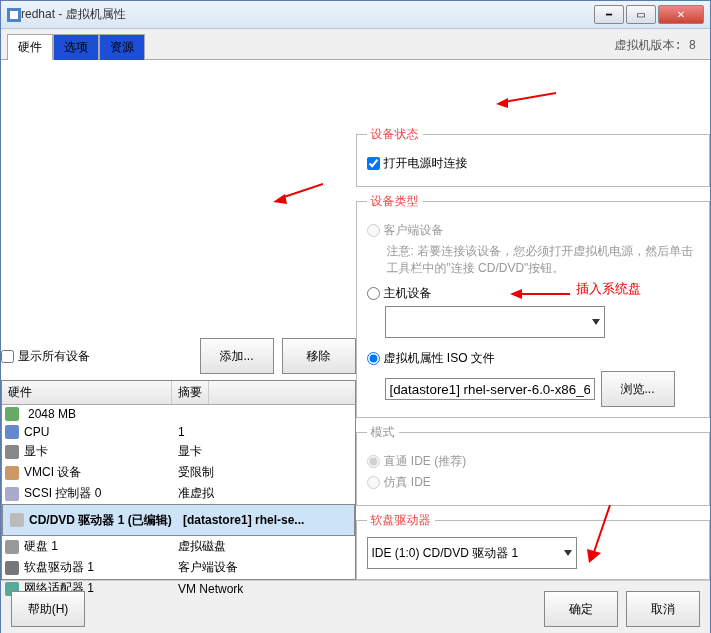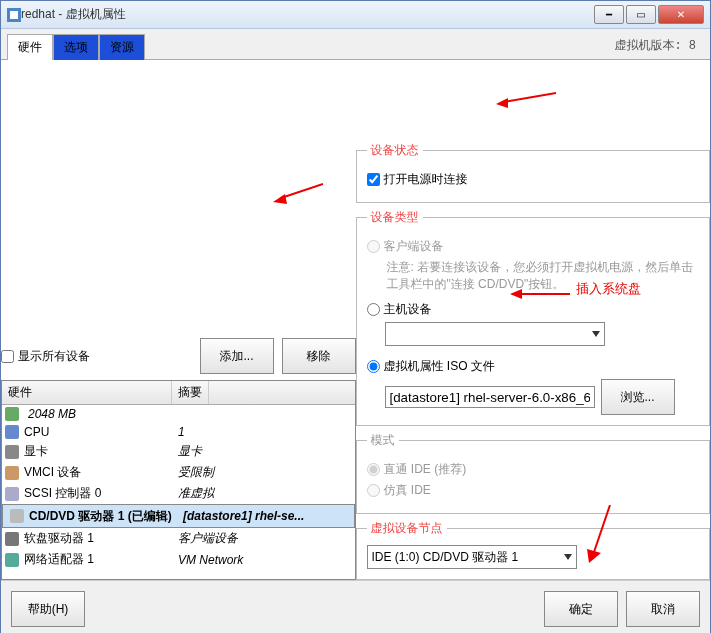--- a/index.html
+++ b/index.html
@@ -24,28 +24,28 @@
 .spacer { flex: 1; }
 .hwlist { border: 1px solid #888; height: 200px; background: #fff; }
 .hwhead { display: flex; background: linear-gradient(#f8f8f8,#e6e6e6); border-bottom: 1px solid #aaa; }
 .hwhead div { padding: 3px 6px; border-right: 1px solid #ccc; }
 .col-n { width: 170px; }
 .hwbody { font-size: 12px; }
 .hwrow { display: flex; padding: 2px 0; align-items: center; }
 .hwrow.sel { background: #cde3f8; font-weight: bold; }
 .hwrow .ico { width: 20px; display: flex; justify-content: center; }
 .hwrow .nm { width: 150px; padding-left: 2px; }
-.hwrow .sm { padding-left: 6px; flex:1; white-space: nowrap; overflow: hidden; text-overflow: ellipsis; font-style: italic; }
+.hwrow .sm { padding-left: 6px; flex:1; white-space: nowrap; overflow: hidden; text-overflow: ellipsis; }
 fieldset { border: 1px solid #bbb; padding: 8px 10px 10px 10px; margin: 0; }
 legend { padding: 0 4px; color: #ef4444; }
 .rad, .chk2 { display: flex; align-items: center; gap: 4px; margin: 4px 0; }
 .disabled, .disabled * { color: #999; }
 .note { color: #999; margin: 4px 0 4px 20px; line-height: 1.4; }
 .inp { height: 22px; border: 1px solid #888; padding: 0 4px; background: #fff; }
-.sel { height: 24px; border: 1px solid #888; background: #fff; padding: 0 4px; display:flex; align-items:center; justify-content:space-between; }
+.sel { height: 32px; border: 1px solid #888; background: #fff; padding: 0 4px; display:flex; align-items:center; justify-content:space-between; }
 .sel .arr { border-left: 4px solid transparent; border-right: 4px solid transparent; border-top: 6px solid #333; margin-left: 4px; }
 .isoRow { display: flex; gap: 6px; align-items: center; margin-top: 4px; margin-left: 18px; }
 .footer { display: flex; padding: 10px; gap: 8px; background: #f0f0f0; border-top: 1px solid #ccc; }
 .footer .spacer { flex: 1; }
 .annot { position: absolute; color: #e00; font-size: 13px; white-space: nowrap; pointer-events: none; }
 .redarrow { position: absolute; pointer-events: none; }
 .watermark { color: #bbb; font-size: 13px; padding: 2px 8px; text-align: right; }
 svg.icon16 { width: 14px; height: 14px; }
 .container { position: relative; width: 711px; }
 </style>
@@ -140,20 +140,29 @@
                   <svg width="14" height="14">
                     <rect width="14" height="14" rx="2" fill="#bbb"></rect>
                   </svg>
                 </span>
                 <span class="nm">CD/DVD 驱动器 1 (已编辑)</span>
                 <span class="sm">[datastore1] rhel-se...</span>
               </div>
               <div class="hwrow">
                 <span class="ico">
                   <svg width="14" height="14">
+                    <rect width="14" height="14" rx="2" fill="#999"></rect>
+                  </svg>
+                </span>
+                <span class="nm">硬盘 1</span>
+                <span class="sm">虚拟磁盘</span>
+              </div>
+              <div class="hwrow">
+                <span class="ico">
+                  <svg width="14" height="14">
                     <rect width="14" height="14" rx="2" fill="#777"></rect>
                   </svg>
                 </span>
                 <span class="nm">软盘驱动器 1</span>
                 <span class="sm">客户端设备</span>
               </div>
               <div class="hwrow">
                 <span class="ico">
                   <svg width="14" height="14">
                     <rect width="14" height="14" rx="2" fill="#5a9"></rect>
@@ -210,21 +219,21 @@
           <input type="radio" name="md" disabled="" checked="" style=""> 
               <span>直通 IDE (推荐)</span>
         </label>
         <label class="rad">
           <input type="radio" name="md" disabled="" style=""> 
               <span>仿真 IDE</span>
         </label>
       </fieldset>
 
       <fieldset>
-        <legend>虚拟设备节点</legend>
+        <legend>软盘驱动器</legend>
         <div class="sel" style="width:210px">
           <span>IDE (1:0) CD/DVD 驱动器 1</span>
               <span class="arr"></span>
         </div>
       </fieldset>
     </div>
   </div>
 
   <div class="footer">
     <button class="btn">帮助(H)</button>

